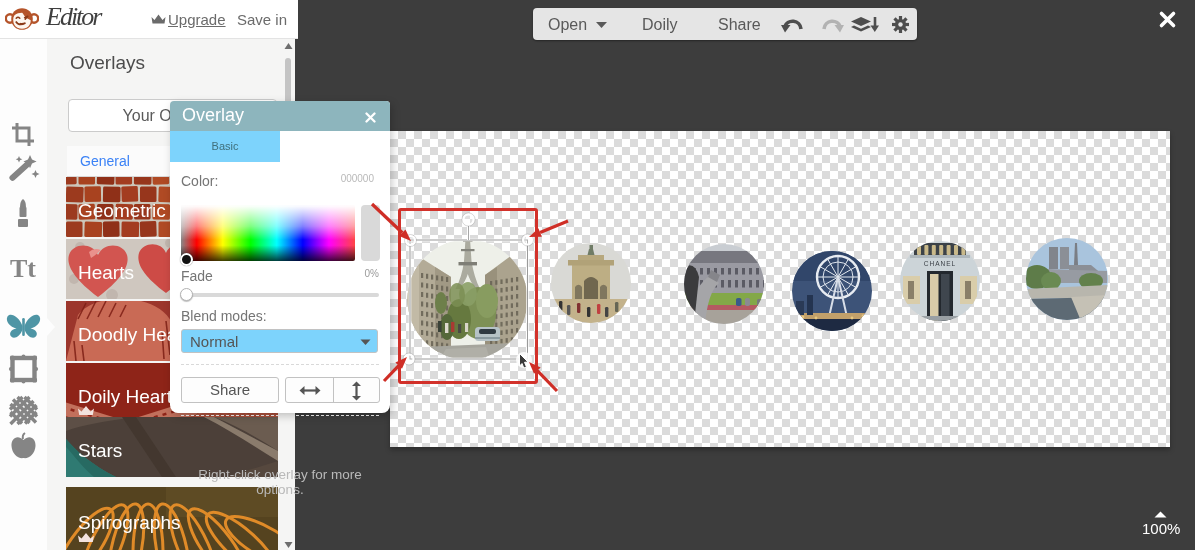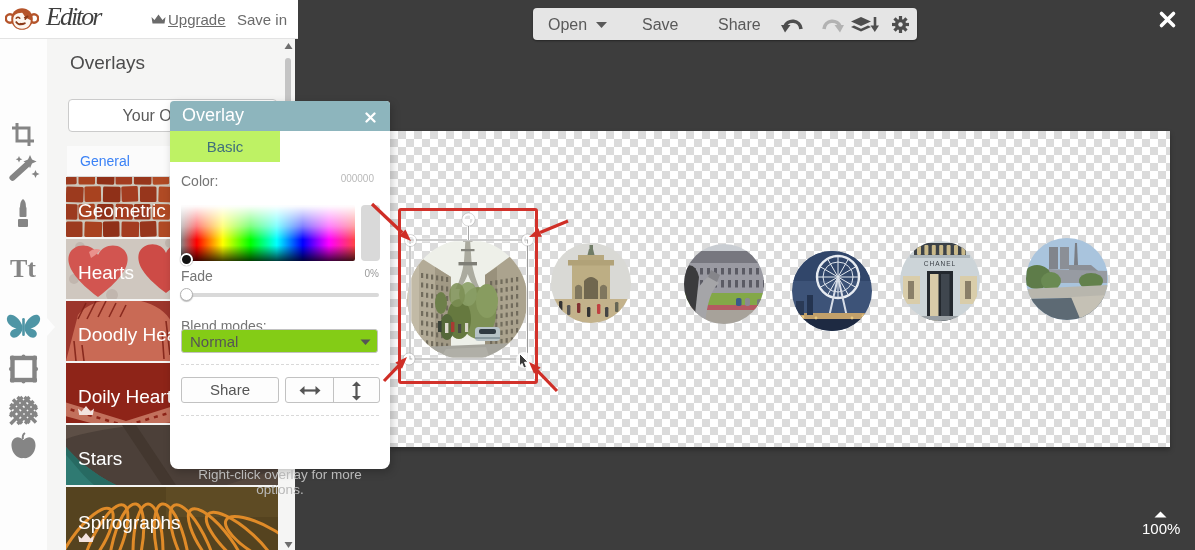--- a/index.html
+++ b/index.html
@@ -40,37 +40,37 @@
     z-index:1; }
 
   
   #redrect { left:398px; top:208px; width:140px; height:176px; border:3px solid #d2312a; border-radius:3px; z-index:5; }
 
   
   #toolbar { left:533px; top:8px; width:384px; height:32px; background:#e5e5e5; border-radius:4px; box-shadow:0 1px 2px rgba(0,0,0,.4); z-index:20; }
   .tbtxt { position:absolute; top:8px; font-size:16px; color:#595959; }
 
   
-  #dialog { left:170px; top:101px; width:220px; height:368px; background:#fff; border-radius:4px 4px 8px 8px; box-shadow:2px 3px 8px rgba(0,0,0,.22); z-index:30;padding-left:34px; }
+  #dialog { left:170px; top:101px; width:220px; height:312px; background:#fff; border-radius:4px 4px 8px 8px; box-shadow:2px 3px 8px rgba(0,0,0,.22); z-index:30;padding-left:34px; }
   #dlg-title { position:absolute; left:0; top:0; width:220px; height:30px; background:#8db5bd; border-radius:4px 4px 0 0; }
   #dlg-title span { position:absolute; left:12px; top:4px; font-size:18px; color:#fff; }
-  #tab-basic { position:absolute; left:0; top:30px; width:110px; height:31px; background:#bef264; color:#40707c; font-size:15px; text-align:center; line-height:31px; }
+  #tab-basic { position:absolute; left:0; top:30px; width:110px; height:31px; background:#7dd3fc; color:#40707c; font-size:11px; text-align:center; line-height:31px; }
   #tab-eraser { position:absolute; left:110px; top:30px; width:110px; height:31px; background:#f2f2f1; color:#585858; font-size:15px; text-align:center; line-height:31px; }
   .dlbl { position:absolute; font-size:14px; color:#757575; }
   .dval { position:absolute; font-size:10px; color:#b9b9b9; }
   #grad { position:absolute; left:11px; top:104px; width:174px; height:56px; border-radius:2px;
     background:
       linear-gradient(to bottom, rgba(255,255,255,.98) 2%, rgba(255,255,255,.5) 38%, rgba(255,255,255,0) 62%, rgba(0,0,0,0) 72%, rgba(0,0,0,.75) 100%),
       linear-gradient(to right, #888 0%, #f00 9%, #ff0 24%, #0f0 40%, #0ff 55%, #00f 70%, #f0f 85%, #f44 100%);
   }
   #gradvert { position:absolute; left:191px; top:104px; width:19px; height:56px; background:#d9d9d9; border-radius:4px; }
   #graddot { position:absolute; left:10px; top:152px; width:13px; height:13px; border-radius:50%; background:#111; border:2px solid #fff; box-shadow:0 0 1px rgba(0,0,0,.6); }
   #fadetrack { position:absolute; left:11px; top:192px; width:198px; height:4px; background:#d9d9d9; border-radius:2px; }
   #fadeknob { position:absolute; left:10px; top:187px; width:13px; height:13px; border-radius:50%; background:#fff; border:1px solid #b3b3b3; box-shadow:0 1px 1px rgba(0,0,0,.25); }
-  #blendsel { position:absolute; left:11px; top:228px; width:197px; height:24px; background:#84cc16; border:1px solid #c2c2c2; border-radius:3px; }
+  #blendsel { position:absolute; left:11px; top:228px; width:197px; height:24px; background:#7dd3fc; border:1px solid #c2c2c2; border-radius:3px; }
   #blendsel span { position:absolute; left:8px; top:3px; font-size:15px; color:#555; }
   .dash { position:absolute; left:11px; width:198px; border-top:1px dashed #d9d9d9; }
   #delbtn { position:absolute; left:11px; top:276px; width:98px; height:26px; background:#fdfdfd; border:1px solid #c2c2c2; border-radius:3px; font-size:15px; color:#555; text-align:center; line-height:24px; }
   #arrbtns { position:absolute; left:115px; top:276px; width:95px; height:26px; background:#fdfdfd; border:1px solid #c2c2c2; border-radius:3px; }
   #arrbtns .sep { position:absolute; left:47px; top:0; width:1px; height:24px; background:#c2c2c2; }
   #dlg-cap { position:absolute; left:0; top:319px; width:220px; text-align:center; font-size:13.5px; line-height:14.5px; color:#b9b9b9;margin-top:48px; }
 
   
   #zoomind { left:1142px; top:520px; font-size:15px; color:#fff; z-index:5; }
 
@@ -566,21 +566,21 @@
         <path d="M120 60 L170 20 M135 60 L185 22 M150 60 L200 24 M165 60 L212 26 M180 60 L212 36 M195 60 L212 46"></path>
         <path d="M125 38 L175 60 M140 32 L200 58 M158 28 L212 52"></path>
       </g>
     </svg>
     <span class="tlabel">Doily Hearts</span>
     <svg class="crown" width="18" height="12" viewBox="0 0 18 12">
         <path d="M1 3.5 L4.5 6.5 L9 1 L13.5 6.5 L17 3.5 L15.8 10 L2.2 10 Z" fill="#f3e3df"></path>
       </svg>
   </div>
 
-  <div class="abs tile" style="top:386px; background:#2e736c;">
+  <div class="abs tile" style="top:378px; background:#2e736c;">
     <svg width="212" height="60" style="position:absolute;left:0;top:0">
       <rect width="212" height="60" fill="#4c4039"></rect>
       <path d="M0 22 C10 34 26 48 50 60 L0 60 Z" fill="#2f7a72"></path>
       <path d="M0 22 C10 34 26 48 50 60 L28 60 C16 50 6 36 0 30 Z" fill="#276a62"></path>
       <path d="M0 0 L70 0 C40 4 16 8 0 14 Z" fill="#5d4f46"></path>
       <path d="M212 0 L212 34 C190 20 170 8 148 0 Z" fill="#6b5c50"></path>
       <path d="M148 0 L212 34 L212 44 C186 28 162 12 138 0 Z" fill="#8a7b6c"></path>
       <path d="M70 0 L110 60 L96 60 L56 0 Z" fill="#43372f"></path>
       <path d="M212 44 L212 60 L160 60 Z" fill="#56483e"></path>
     </svg>
@@ -616,21 +616,21 @@
 <div class="abs" id="sb-thumb" style="z-index:11"></div>
 <svg class="abs" id="sb-dn" width="9" height="8" viewBox="0 0 9 8" style="z-index:11">
     <path d="M4.5 7 L8.5 1 L0.5 1 Z" fill="#6e6e6e"></path>
   </svg>
 
 <div class="abs" id="toolbar">
   <span class="tbtxt" style="left:15px">Open</span>
   <svg style="position:absolute;left:62px;top:13px" width="13" height="8" viewBox="0 0 13 8">
       <path d="M1 1 L6.5 7 L12 1 Z" fill="#595959"></path>
     </svg>
-  <span class="tbtxt" style="left:109px">Save</span>
+  <span class="tbtxt" style="left:109px">Doily</span>
   <span class="tbtxt" style="left:185px">Share</span>
 
   <svg style="position:absolute;left:248px;top:10px" width="24" height="15" viewBox="0 0 24 15">
     <path d="M3.5 9 A 8.5 8.5 0 0 1 20 11" fill="none" stroke="#4e4e4e" stroke-width="3.6"></path>
     <path d="M0 7 L9.5 7 L4 14.5 Z" fill="#4e4e4e"></path>
   </svg>
 
   <svg style="position:absolute;left:287px;top:10px" width="24" height="15" viewBox="0 0 24 15">
     <path d="M20.5 9 A 8.5 8.5 0 0 0 4 11" fill="none" stroke="#b2b2b2" stroke-width="3.6"></path>
     <path d="M24 7 L14.5 7 L20 14.5 Z" fill="#b2b2b2"></path>
@@ -676,21 +676,21 @@
   <div id="tab-basic">Basic</div>
   <div class="dlbl" style="left:11px; top:72px;text-align:center;">Color:</div>
   <div class="dval" style="right:16px; top:72px;">000000</div>
   <div id="grad"></div>
   <div id="gradvert"></div>
   <div id="graddot"></div>
   <div class="dlbl" style="left:11px; top:167px;">Fade</div>
   <div class="dval" style="right:11px; top:167px; color:#9a9a9a;">0%</div>
   <div id="fadetrack"></div>
   <div id="fadeknob"></div>
-  <div class="dlbl" style="left:11px; top:207px;margin-top:10px;">Blend modes:</div>
+  <div class="dlbl" style="left:11px; top:207px;">Blend modes:</div>
   <div id="blendsel">
       <span>Normal</span>
     <svg style="position:absolute;left:178px;top:9px" width="11" height="7" viewBox="0 0 11 7">
         <path d="M0.5 0.5 L5.5 6 L10.5 0.5 Z" fill="#555"></path>
       </svg>
   </div>
   <div class="dash" style="top:263px;"></div>
   <div id="delbtn">Share</div>
   <div id="arrbtns">
     <div class="sep"></div>

